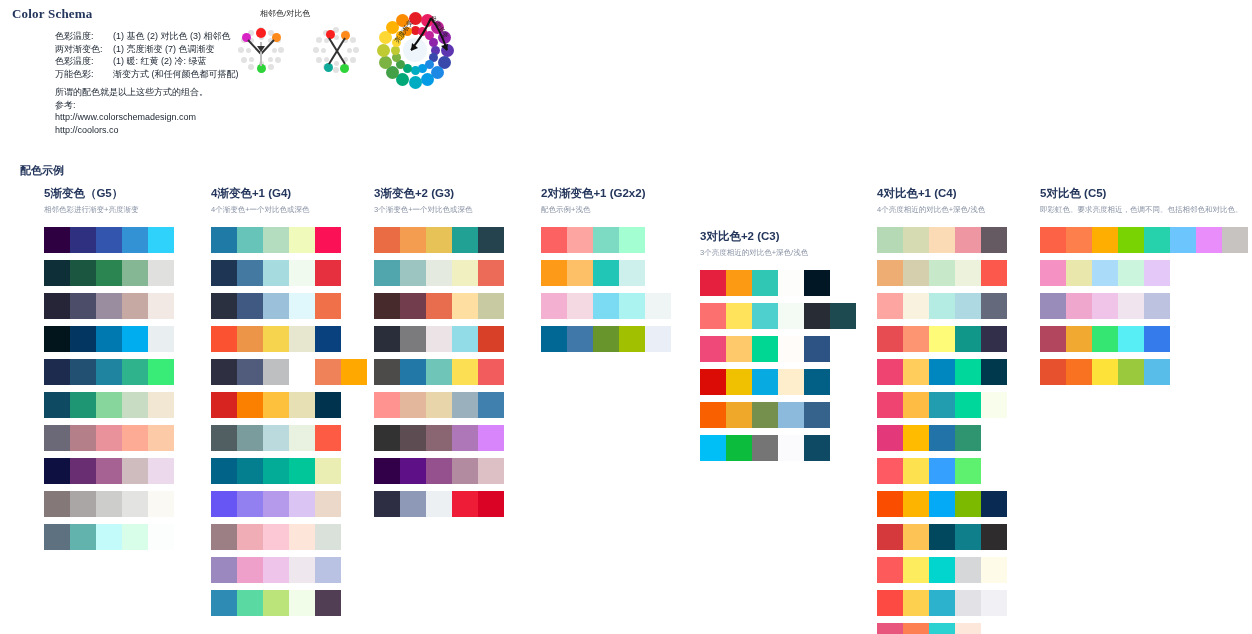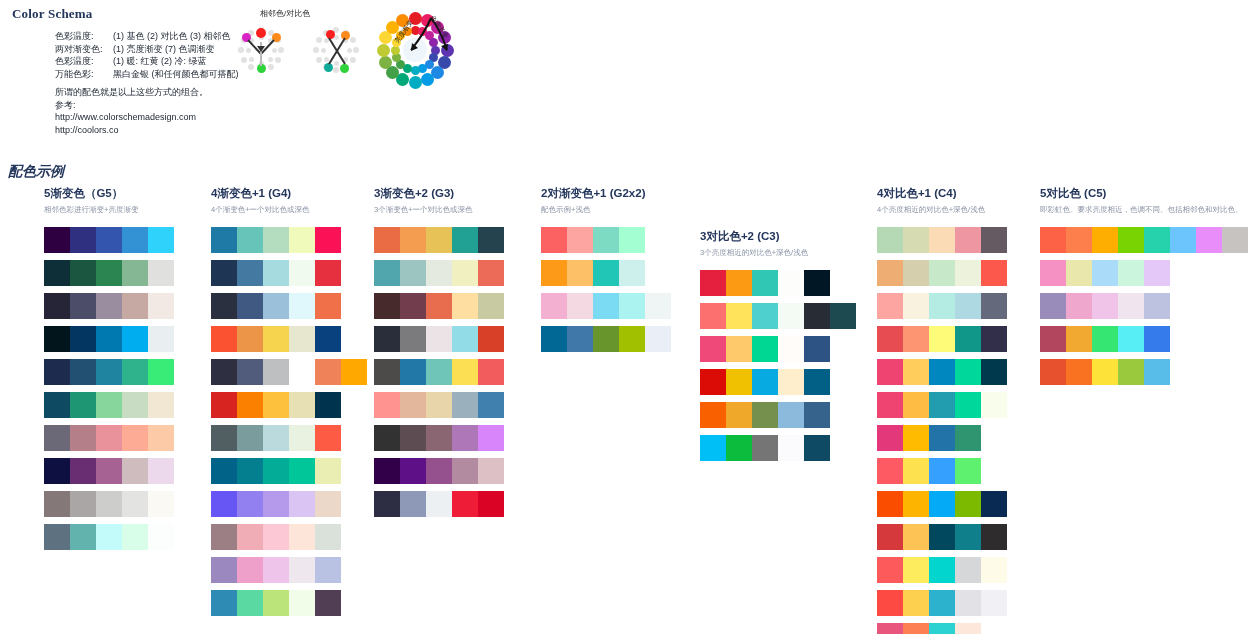--- a/index.html
+++ b/index.html
@@ -76,26 +76,25 @@
     position: absolute;
     font-size: 6.5px;
     color: #1b1b1b;
     white-space: nowrap;
     transform-origin: left top;
   }
 
   
   #examples-title {
     position: absolute;
-    left: 8px;
+    left: 20px;
     top: 163px;
-    font-size: 14px;
+    font-size: 11px;
     font-weight: bold;
     color: #24365c;
-    font-style: italic;
   }
 
   .col {
     position: absolute;
     top: 186px;
   }
   .col-head {
     font-size: 11.5px;
     font-weight: bold;
     color: #24365c;
@@ -121,21 +120,21 @@
 </style>
 </head>
 <body>
 
 <div id="page-title">Color Schema</div>
 
 <div id="concept-block">
     <span class="crow"><span class="clabel">色彩温度:</span><span>(1) 基色 (2) 对比色 (3) 相邻色</span></span>
     <span class="crow"><span class="clabel">两对渐变色:</span><span>(1) 亮度渐变 (7) 色调渐变</span></span>
     <span class="crow"><span class="clabel">色彩温度:</span><span>(1) 暖: 红黄 (2) 冷: 绿蓝</span></span>
-    <span class="crow"><span class="clabel">万能色彩:</span><span>黑白金银 (和任何颜色都可搭配)</span></span>
+    <span class="crow"><span class="clabel">万能色彩:</span><span>渐变方式 (和任何颜色都可搭配)</span></span>
   </div>
 <div id="note-block">
     <span class="nrow">所谓的配色就是以上这些方式的组合。</span>
     <span class="nrow">参考:</span>
     <span class="nrow">http://www.colorschemadesign.com</span>
     <span class="nrow">http://coolors.co</span>
   </div>
 
 <div id="wheels">
   <div class="wheel-caption" style="left:32px; top:6px;">相邻色/对比色</div>

